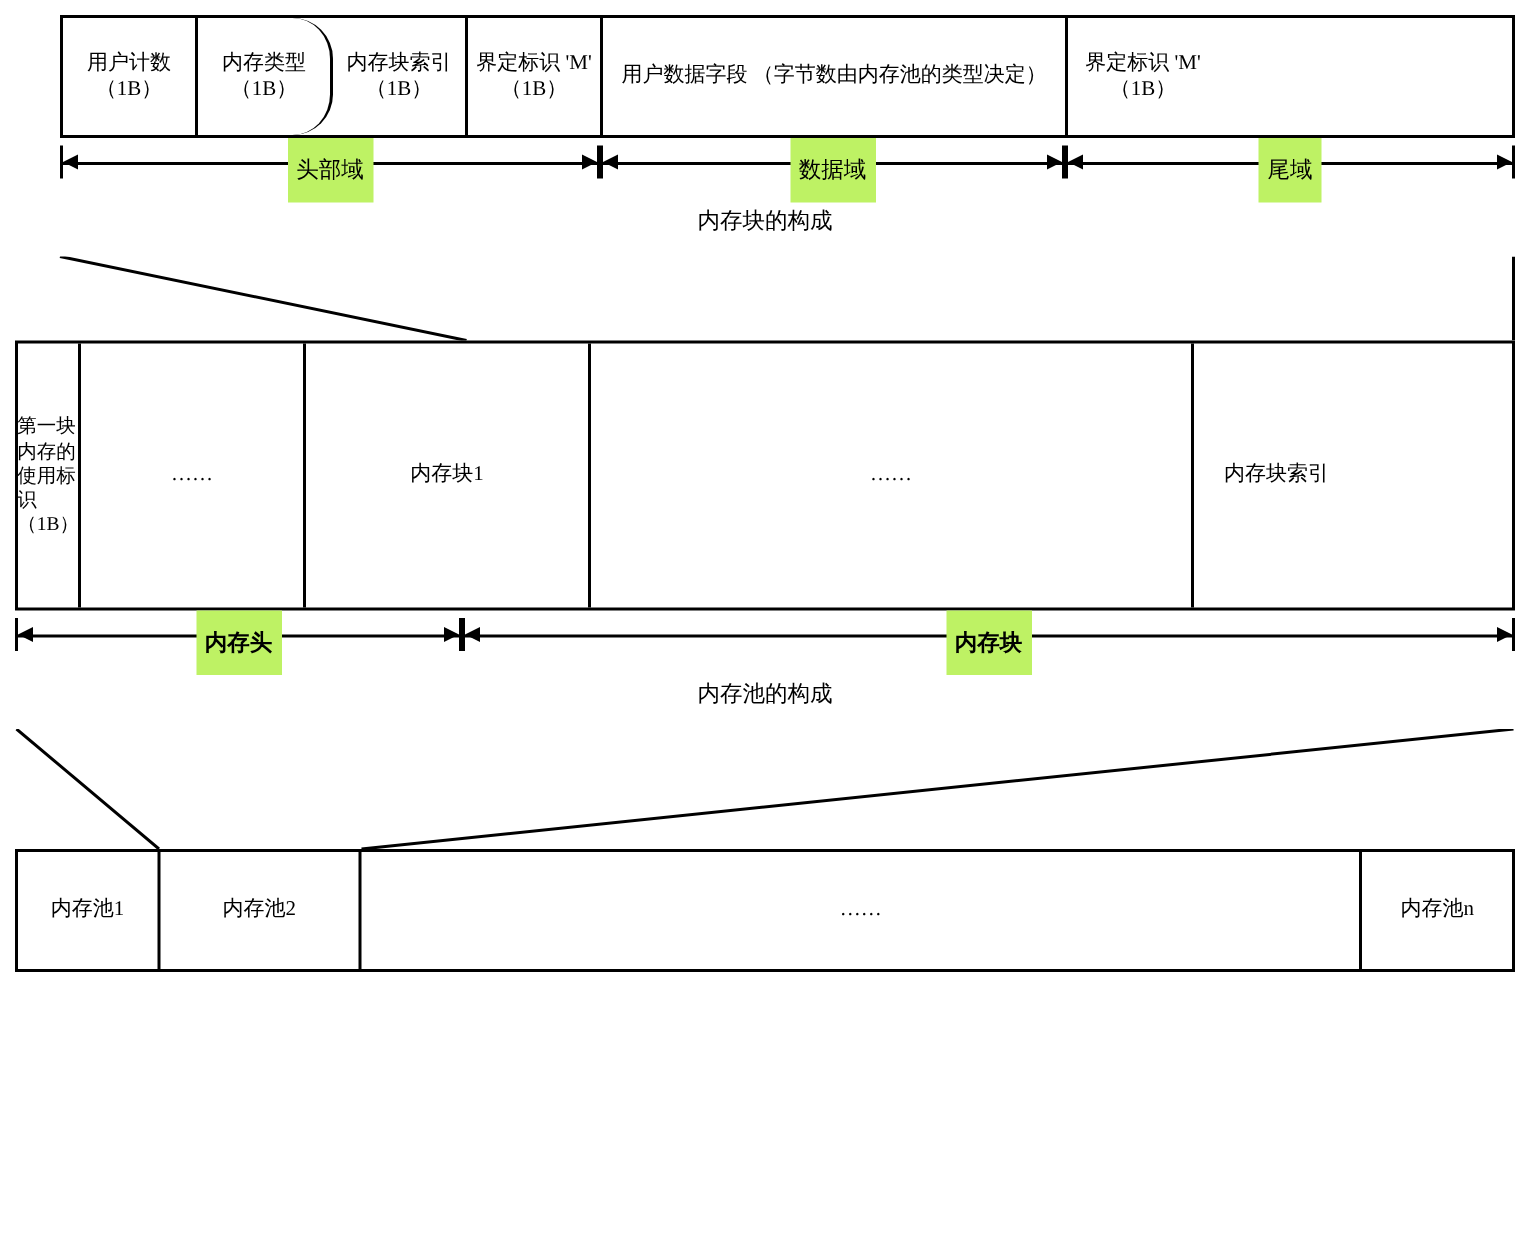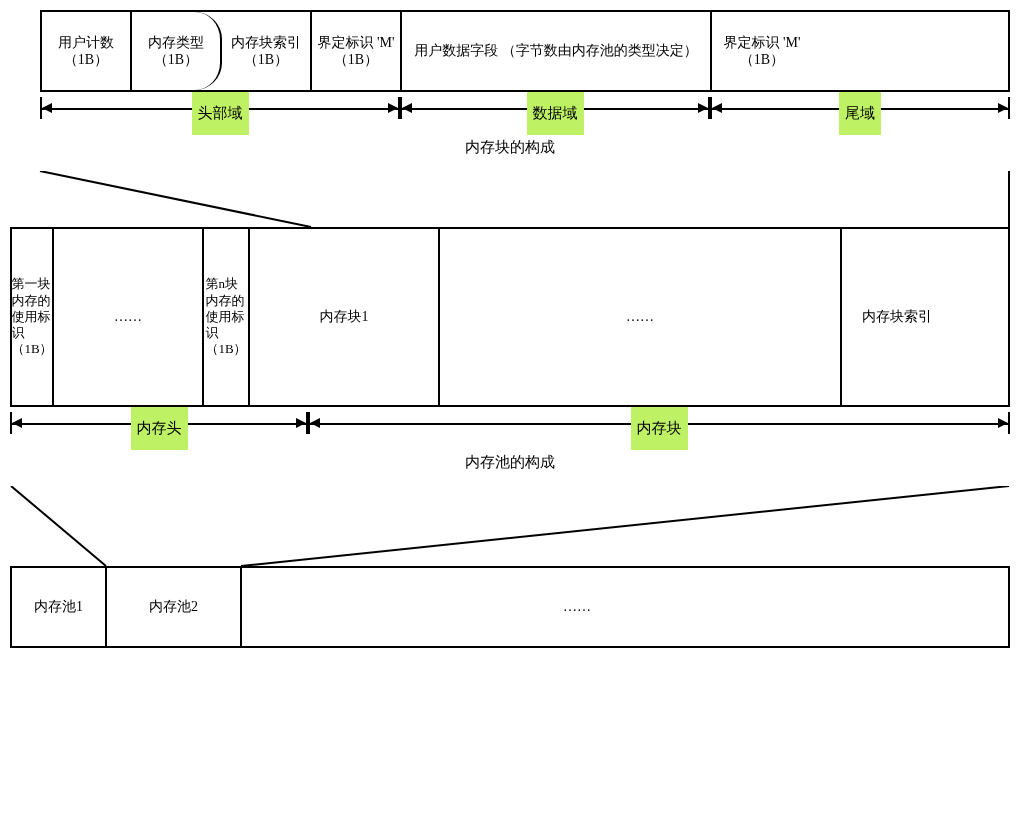--- a/index.html
+++ b/index.html
@@ -146,27 +146,26 @@
   <div class="connector-band">
     <svg viewBox="0 0 1000 56" preserveAspectRatio="none">
       <line x1="30" y1="0" x2="301" y2="56" stroke="#000" stroke-width="2"></line>
       <line x1="999" y1="0" x2="999" y2="56" stroke="#000" stroke-width="2"></line>
     </svg>
   </div>
 
   <div class="row" id="row-pool" style="height:180px; width:1000px;">
     <div class="cell vcol" style="width:42px;  font-size:13px;">第一块内存的使用标识（1B）</div>
     <div class="cell" style="width:150px;">……</div>
-    <div class="cell vcol" style="width:46px;  font-size:13px;">第n块内存的使用标识（1B）</div>
     <div class="cell" style="width:190px;">内存块1</div>
     <div class="cell" style="width:402px;">……</div>
     <div class="cell" style="width:110px;">内存块索引</div>
   </div>
 
-  <div class="range-row" style="width:1000px;">
+  <div class="range-row" style="width:1000px;font-weight:bold;">
     <div class="range" style="left:0px; width:298px;">
       <div class="tick-l"></div>
         <div class="arrow-l"></div>
         <div class="bar"></div>
         <div class="arrow-r"></div>
         <div class="tick-r"></div>
       <div class="lbl">内存头</div>
     </div>
     <div class="range" style="left:298px; width:702px;">
       <div class="tick-l"></div>
@@ -184,16 +183,17 @@
     <svg viewBox="0 0 1000 80" preserveAspectRatio="none">
       <line x1="1" y1="0" x2="96" y2="80" stroke="#000" stroke-width="2"></line>
       <line x1="999" y1="0" x2="231" y2="80" stroke="#000" stroke-width="2"></line>
     </svg>
   </div>
 
   <div class="row" id="row-shm" style="height:82px; width:1000px;">
     <div class="cell" style="width:95px;">内存池1</div>
     <div class="cell" style="width:135px;">内存池2</div>
     <div class="cell" style="width:670px;">……</div>
+    <div class="cell" style="width:100px;">内存池n</div>
   </div>
 
 
 </div>
 
 </body></html>

